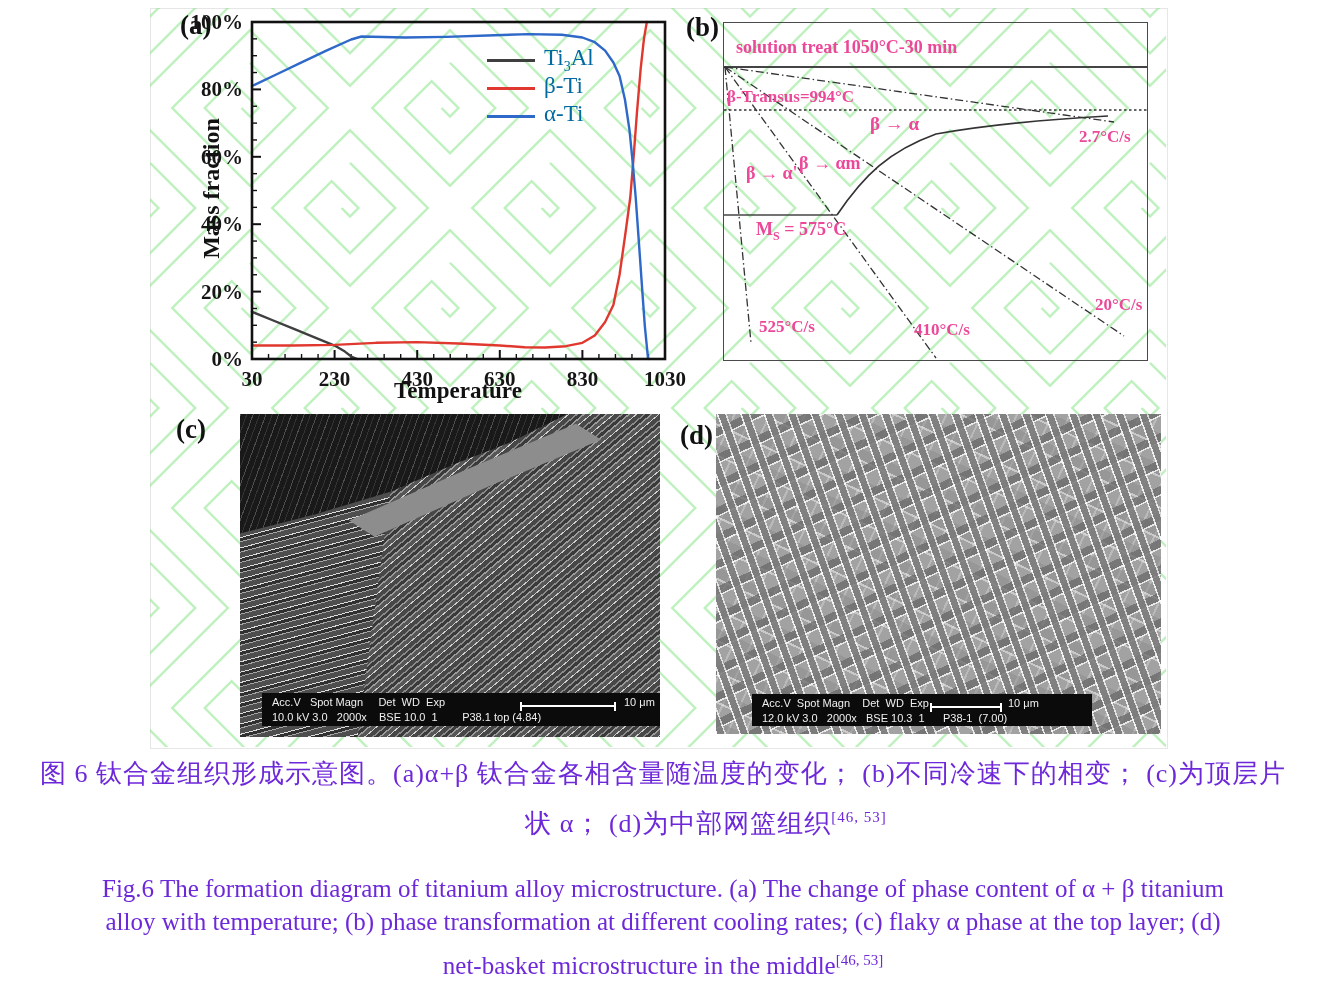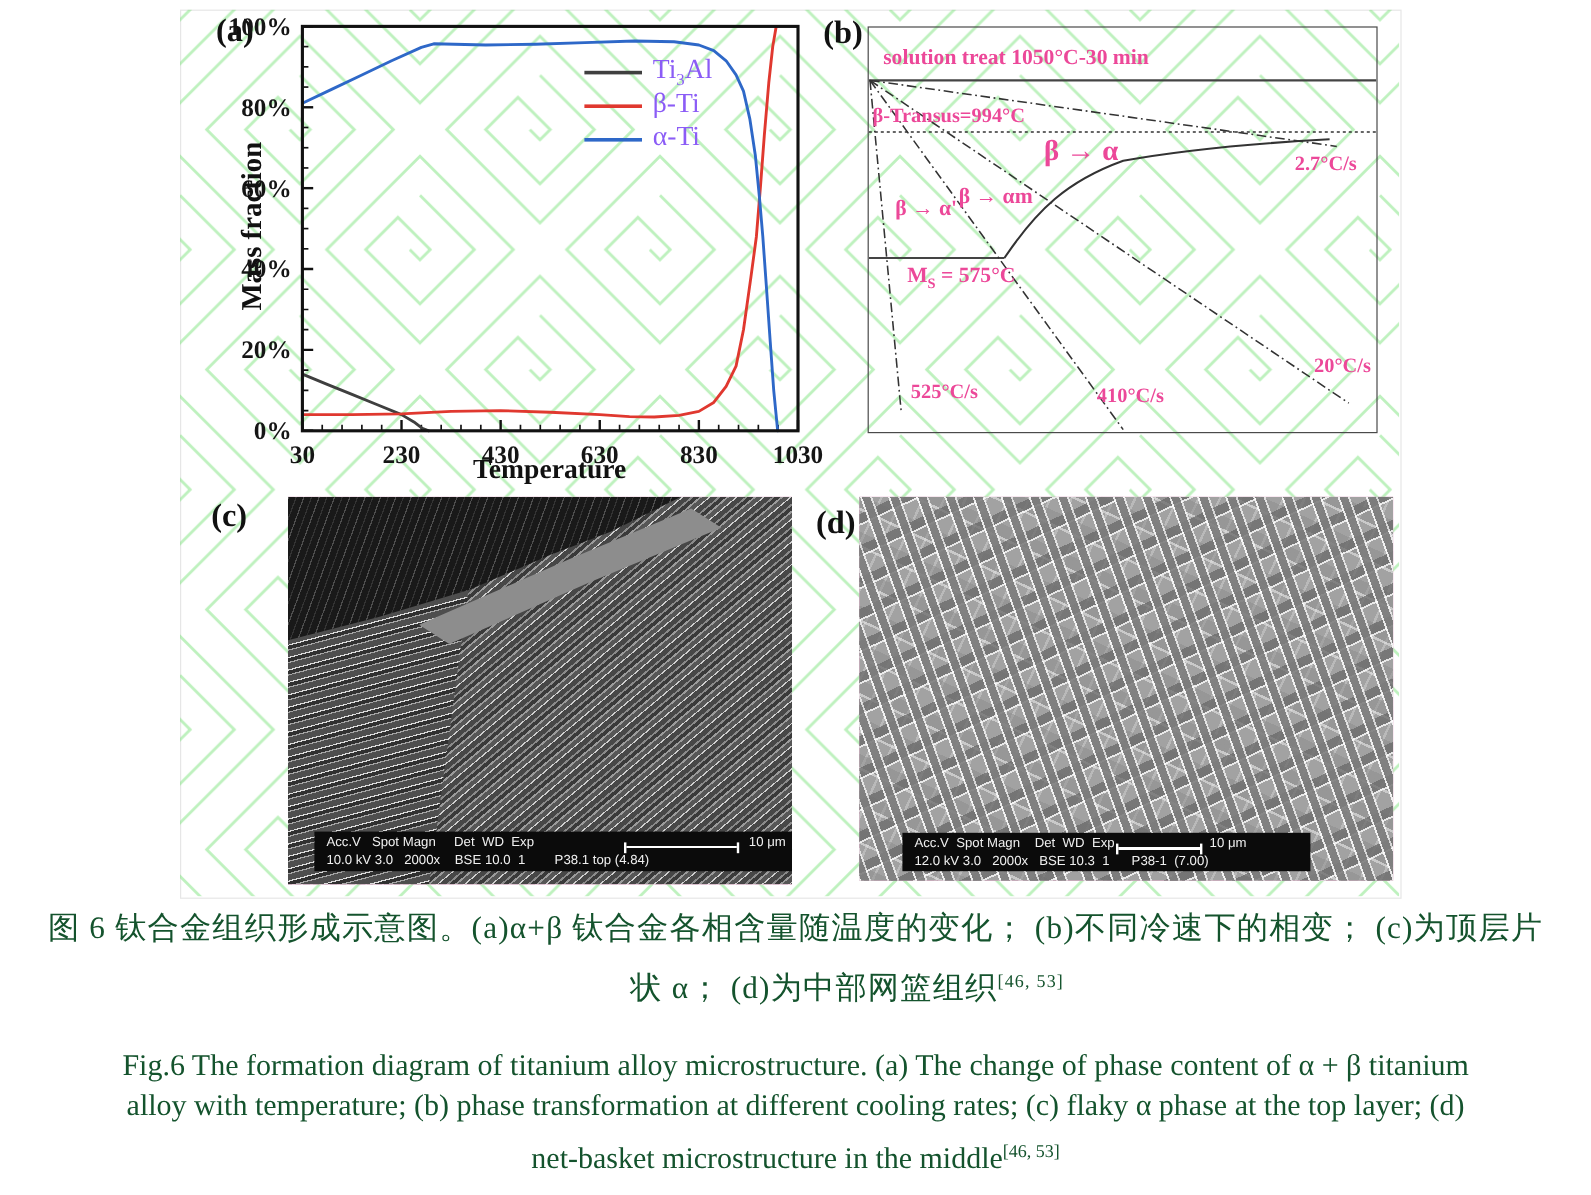--- a/index.html
+++ b/index.html
@@ -11,38 +11,38 @@
   .wm-svg{position:absolute;left:150px;top:8px;}
   
   .pl{position:absolute;font:bold 27px "Liberation Serif",serif;color:#111;}
   
   #plotA{position:absolute;left:190px;top:0px;}
   #plotA text{font:bold 21px "Liberation Serif",serif;fill:#151515;}
   .axis-title{position:absolute;font:bold 24px "Liberation Serif",serif;color:#111;text-align:center;}
   .legend{position:absolute;left:487px;top:46px;}
   .legend-row{display:flex;align-items:center;height:28px;}
   .legend-line{display:inline-block;width:48px;height:3px;margin-right:9px;}
-  .legend-label{font:23px "Liberation Serif",serif;color:#8b5cf6;text-align:center;}
+  .legend-label{font:23px "Liberation Serif",serif;color:#0369a1;text-align:center;}
   .legend-label sub{font-size:14px;}
   
   .panel-b{position:absolute;left:723px;top:22px;width:423px;height:337px;
            border:1.5px solid #4a4a4a;}
   .panel-b .lbl{position:absolute;font:bold 17px "Liberation Serif",serif;color:#ec4899;white-space:nowrap;}
-  .panel-b .big{font-size:24px;}
+  .panel-b .big{font-size:19px;}
   .panel-b sub{font-size:12px;}
   
   .sem{position:absolute;overflow:hidden;background:#f9a8d4;}
   .sem-layer{position:absolute;inset:0;}
   .sem-bar{position:absolute;background:#0b0b0b;color:#f0f0f0;
            font:11px "Liberation Sans",sans-serif;}
   .sem-bar span{position:absolute;white-space:pre;}
   .scalebar{position:absolute;height:9px;border-left:2px solid #fff;border-right:2px solid #fff;
             background:linear-gradient(to bottom,transparent 0 3px,#fff 3px 5px,transparent 5px 100%);}
   
-  .cap{position:absolute;left:0;width:100%;text-align:center;color:#14532d;}
+  .cap{position:absolute;left:0;width:100%;text-align:center;color:#6d28d9;}
   .cap.zh{font:26px "Liberation Serif",serif;letter-spacing:1px;}
   .cap.en{font:25px "Liberation Serif",serif;}
   .cap sup{font-size:15px;}
 </style>
 </head>
 <body>
 
 <div class="figure-area"></div>
 <svg class="wm-svg" width="1016" height="739">
   <defs>

